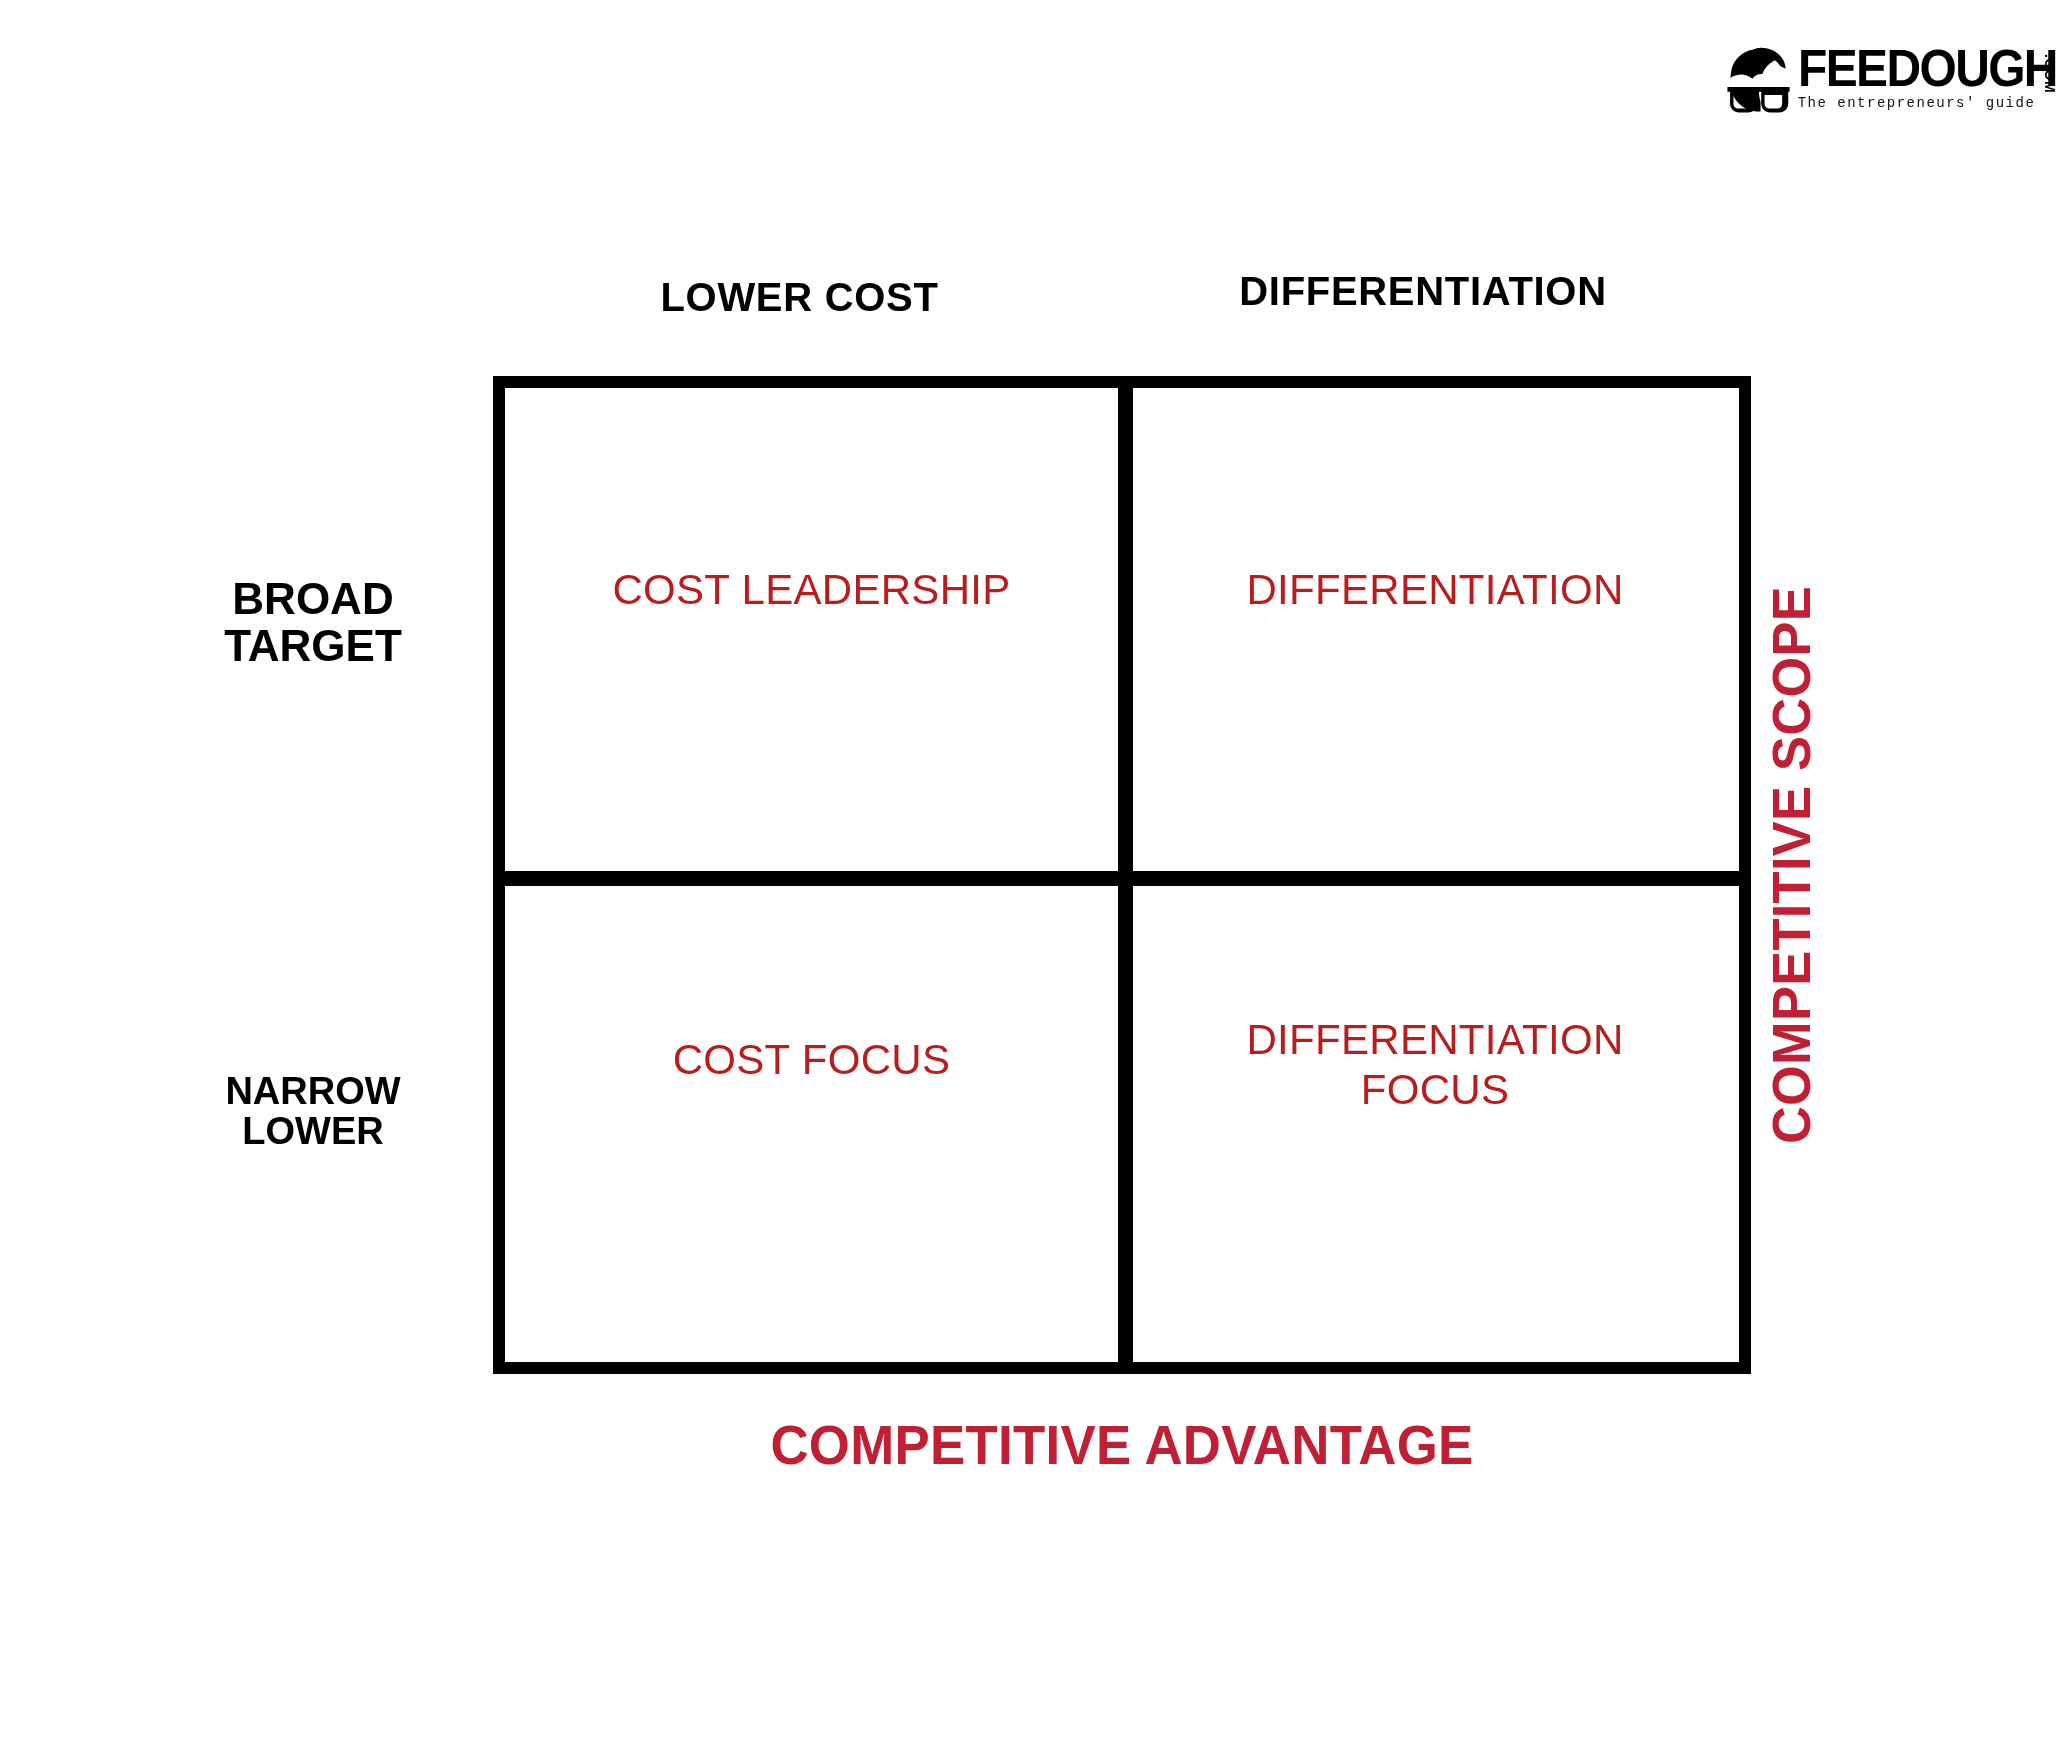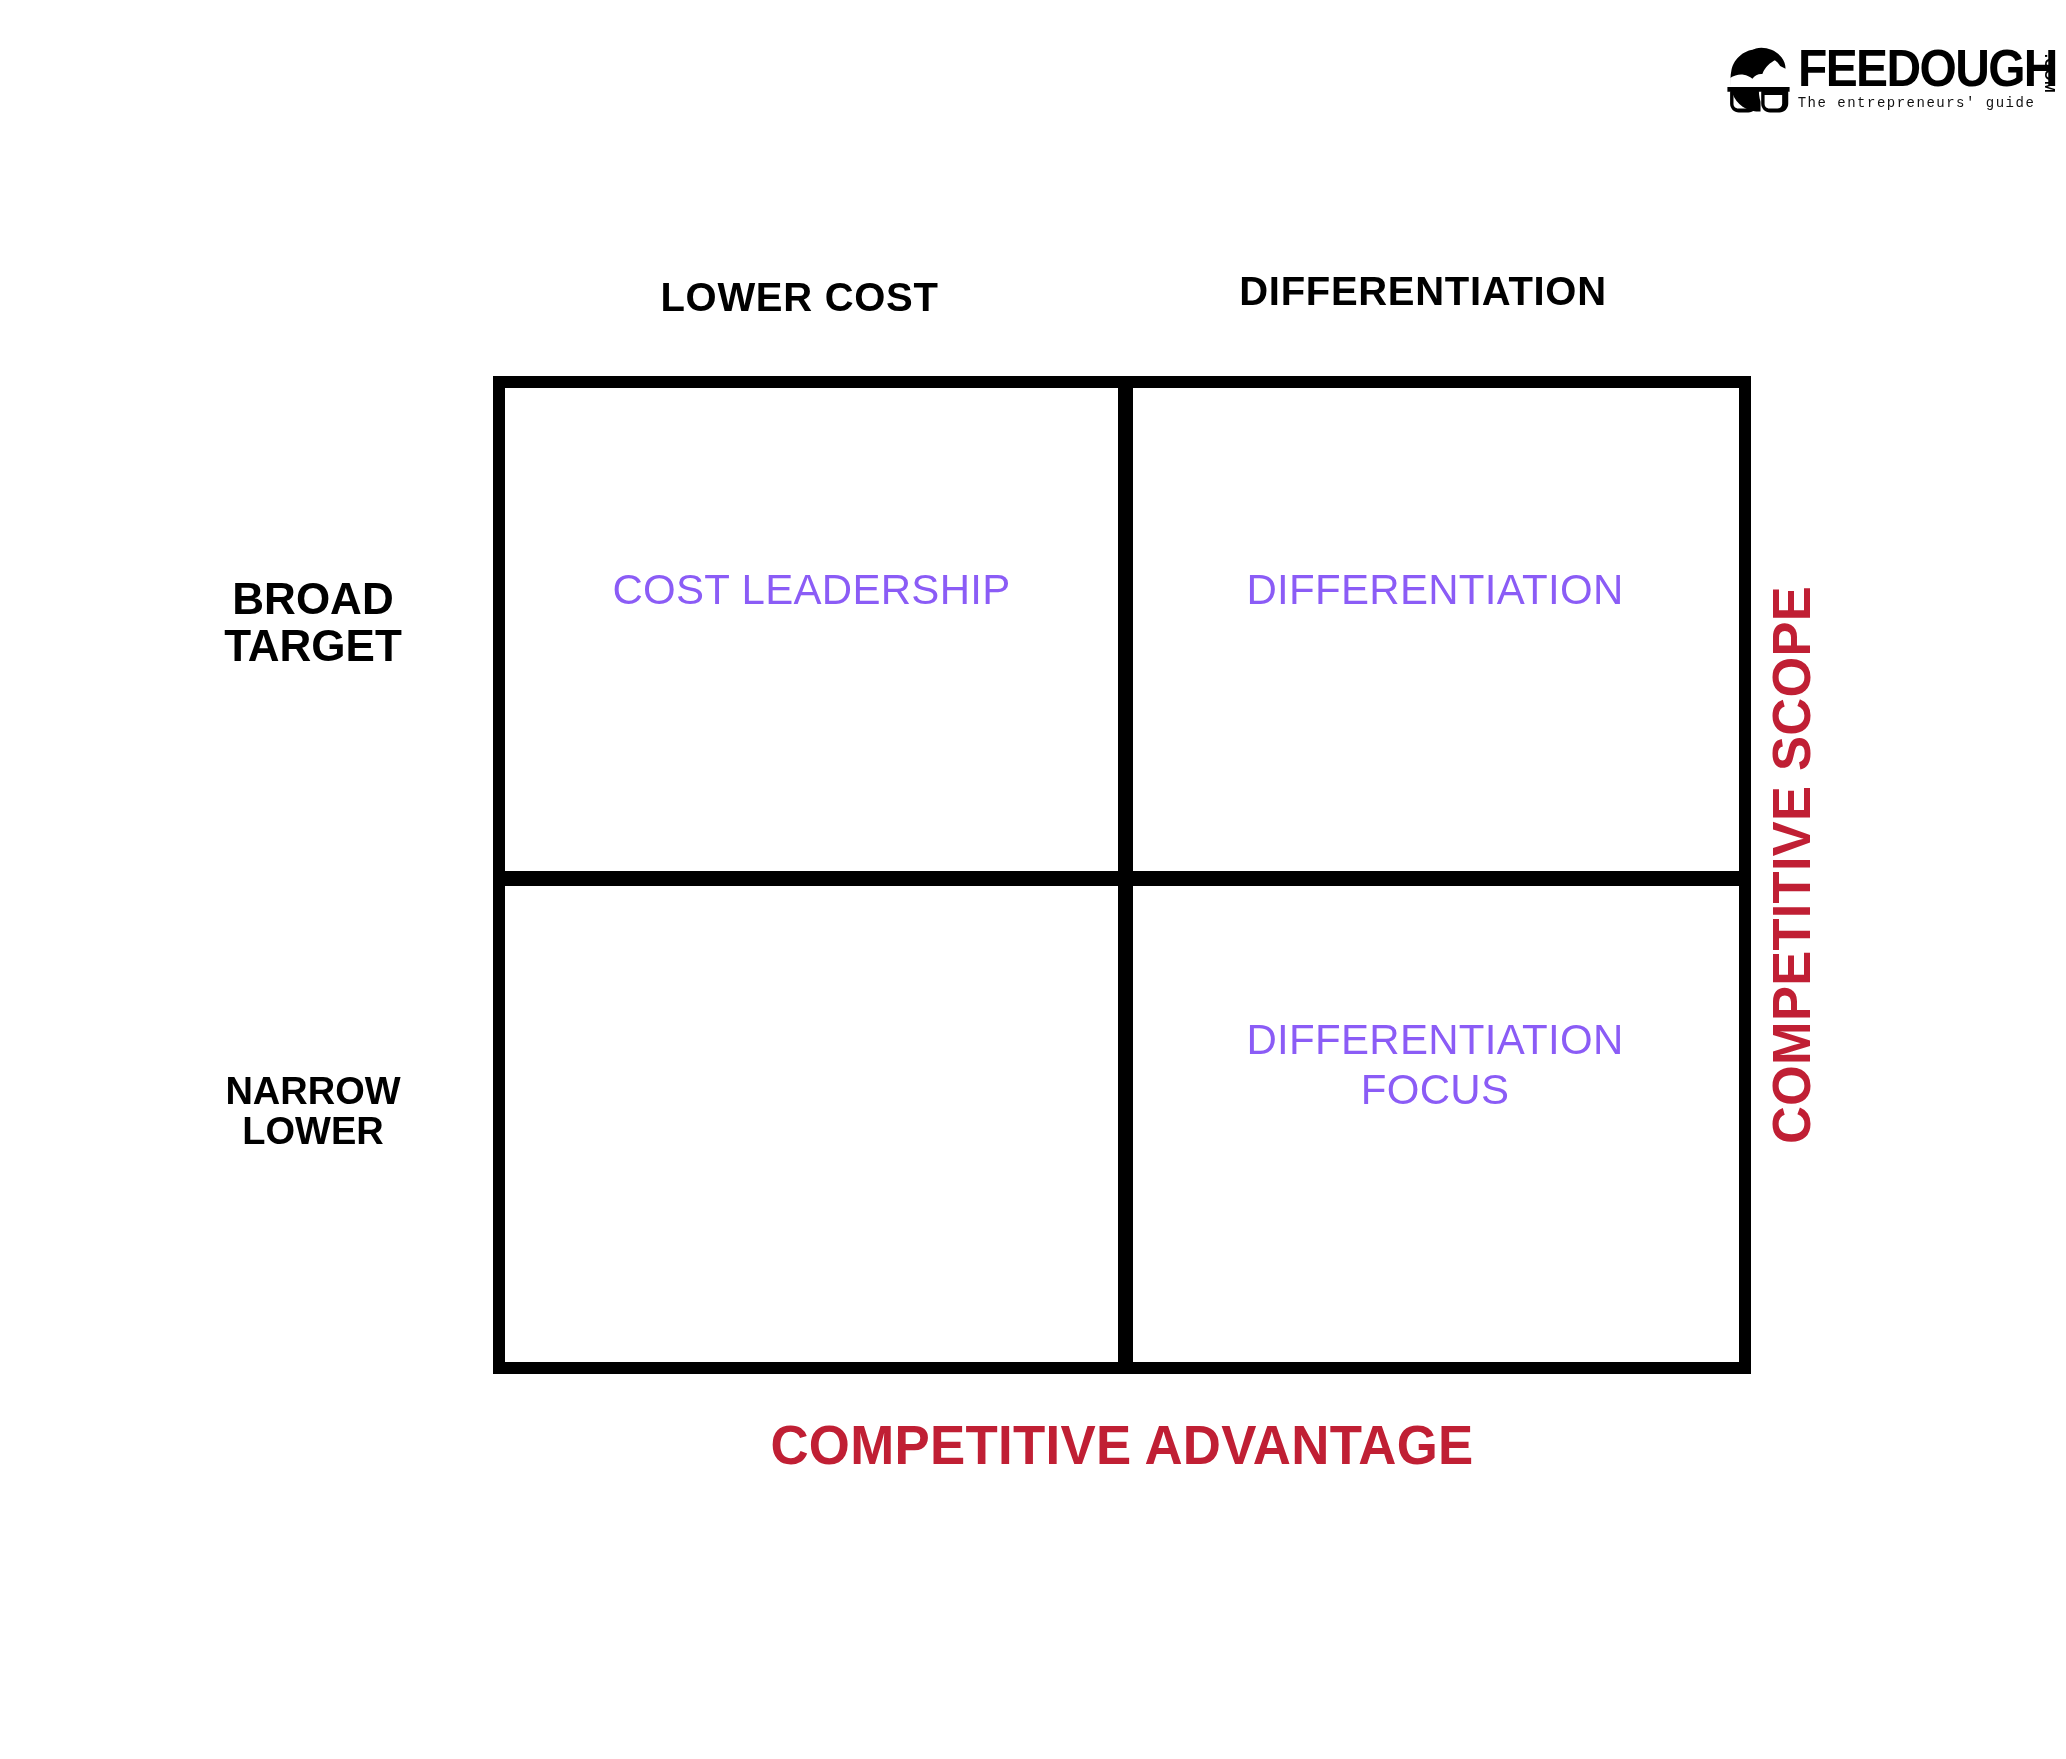--- a/index.html
+++ b/index.html
@@ -105,21 +105,21 @@
     position: absolute;
     display: flex;
     align-items: center;
     justify-content: center;
     text-align: center;
     font-family: "Liberation Sans", sans-serif;
     font-weight: 500;
     font-size: 42px;
     letter-spacing: 0.3px;
     line-height: 1.18;
-    color: #8b5cf6;
+    color: #b91c1c;
   }
   .cell-tl { left: 0;     top: 0;     width: 613px;  height: 483px; }
   .cell-tr { left: 628px; top: 0;     width: 604px;  height: 483px; }
   .cell-bl { left: 0;     top: 498px; width: 613px;  height: 475px; }
   .cell-br { left: 628px; top: 498px; width: 604px;  height: 475px; }
   .cell-tl .cell-text,
   .cell-tr .cell-text { transform: translateY(-40px); }
   .cell-bl .cell-text { transform: translateY(-64px); }
   .cell-br .cell-text { transform: translateY(-59px); }
 
@@ -226,20 +226,23 @@
   <div class="matrix-inner">
     <div class="v-divider"></div>
     <div class="h-divider"></div>
 
     <div class="cell cell-tl">
       <span class="cell-text" style="white-space:pre-line">COST LEADERSHIP</span>
     </div>
     <div class="cell cell-tr">
       <span class="cell-text" style="white-space:pre-line">DIFFERENTIATION</span>
     </div>
+    <div class="cell cell-bl">
+      <span class="cell-text" style="white-space:pre-line">COST FOCUS</span>
+    </div>
     <div class="cell cell-br">
       <span class="cell-text" style="white-space:pre-line">DIFFERENTIATION
 FOCUS</span>
     </div>
   </div>
 </div>
 
 <div class="axis-bottom">COMPETITIVE ADVANTAGE</div>
 <div class="axis-right">
   <div class="axis-right-inner">COMPETITIVE SCOPE</div>

